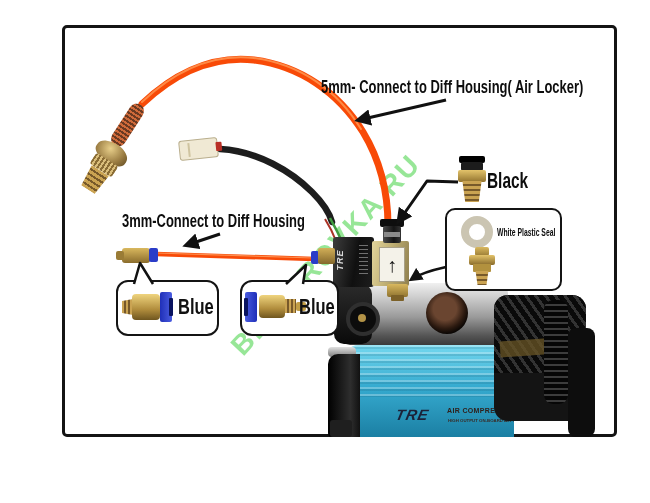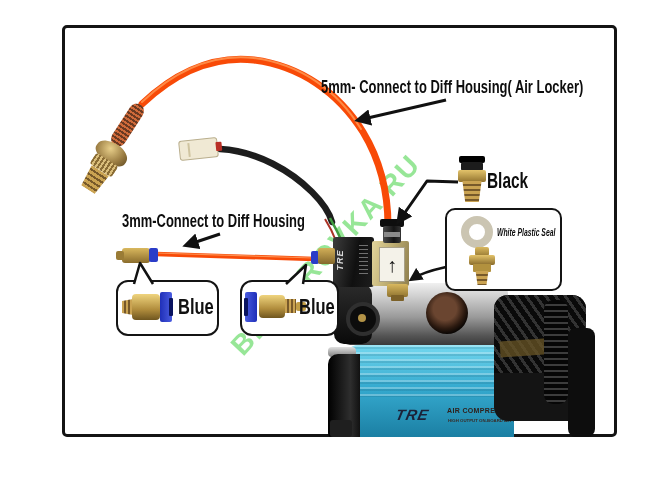--- a/index.html
+++ b/index.html
@@ -87,21 +87,21 @@
   
   .bfitcap{left:459px;top:156px;width:26px;height:7px;background:#000;border-radius:2px;z-index:6;}
   .bfitcollar{left:461px;top:162px;width:22px;height:9px;background:#1c1c1c;border-radius:2px;z-index:6;}
   .bfithex{left:458px;top:170px;width:28px;height:12px;border-radius:2px;z-index:6;
         background:linear-gradient(180deg,#e3c36a,#93742f);}
   .bfitthread{left:462px;top:181px;width:20px;height:21px;z-index:6;
         background:repeating-linear-gradient(180deg,#caa352 0 3px,#77592a 3px 5px);
         clip-path:polygon(2% 0,98% 0,84% 100%,16% 100%);}
   
   .callout{background:#fff;border:2.5px solid #141414;z-index:7;}
-  .sealbox{left:445px;top:208px;width:113px;height:79px;border-radius:10px;font-style:italic;}
+  .sealbox{left:445px;top:208px;width:113px;height:79px;border-radius:10px;}
   .sealring{left:14px;top:6px;width:16px;height:16px;border:8px solid #cbc5b2;border-radius:50%;}
   .sealtext{left:50px;top:16px;font-size:11px;font-weight:bold;transform:scaleX(.62);transform-origin:left top;white-space:nowrap;color:#111;}
   .sfit2a{left:28px;top:37px;width:14px;height:9px;background:linear-gradient(180deg,#d9b85e,#9a7c36);border-radius:2px;}
   .sfit2b{left:22px;top:45px;width:26px;height:10px;background:linear-gradient(180deg,#e3c36a,#8a6c2c);border-radius:2px;}
   .sfit2c{left:26px;top:54px;width:18px;height:8px;background:#b2913e;border-radius:1px;}
   .sfit2d{left:28px;top:61px;width:14px;height:14px;
         background:repeating-linear-gradient(180deg,#caa352 0 3px,#77592a 3px 5px);
         clip-path:polygon(4% 0,96% 0,82% 100%,18% 100%);}
   .bluebox1{left:116px;top:280px;width:99px;height:52px;border-radius:12px;}
   .bluebox2{left:240px;top:280px;width:95px;height:52px;border-radius:12px;}

